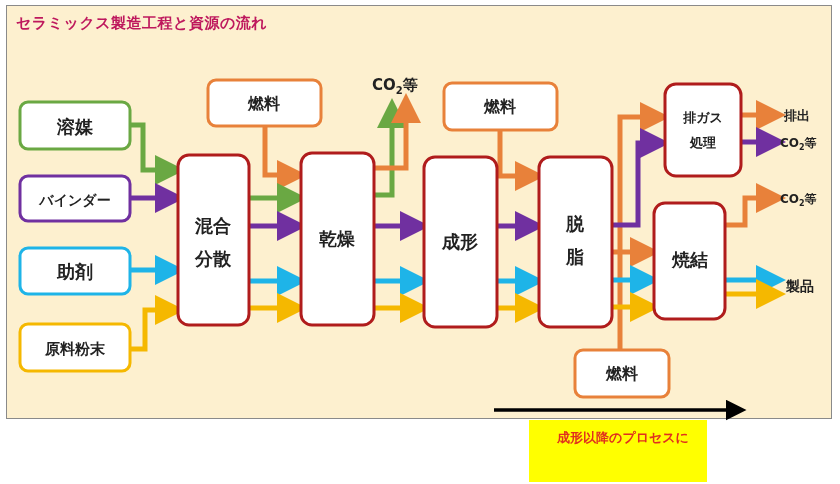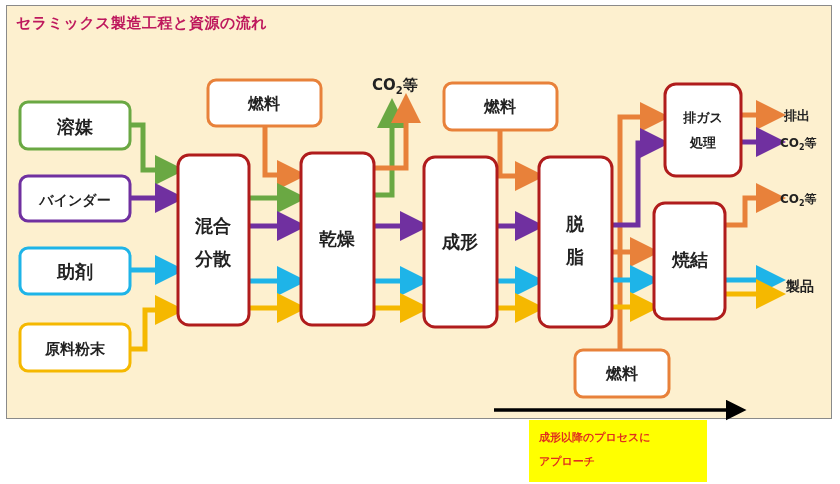--- a/index.html
+++ b/index.html
@@ -6,22 +6,22 @@
   body { width: 840px; height: 484px; position: relative; overflow: hidden;
          font-family: "DejaVu Sans", "Liberation Sans", sans-serif; }
   #panel { position: absolute; left: 6px; top: 5px; width: 826px; height: 414px;
            background: #fdf0cf; border: 1.5px solid #8a8a8a; box-sizing: border-box; }
   #title { position: absolute; left: 16px; top: 14px; font-size: 15px; font-weight: bold;
            color: #be185d; letter-spacing: 0.5px; }
   svg { position: absolute; left: 0; top: 0; }
   .box-text { font-family: "DejaVu Sans", "Liberation Sans", sans-serif; font-weight: bold; fill: #222; }
   .note { position: absolute; left: 529px; top: 420px; width: 178px; height: 62px;
           background: #ffff00; }
-  .note span { display: block; color: #e0301e; font-weight: bold; font-size: 11px;
-               padding-left: 10px; line-height: 24px; }
+  .note span { display: block; color: #e0301e; font-weight: bold; font-size: 13px;
+               padding-left: 10px; line-height: 24px; text-align: center; }
   .note span:first-child { padding-top: 6px; }
 </style>
 </head>
 <body>
 
 <div id="panel"></div>
 <div id="title">セラミックス製造工程と資源の流れ</div>
 
 <svg id="diagram" width="840" height="484" viewBox="0 0 840 484">
   <defs>
@@ -147,14 +147,13 @@
   <text class="box-text" x="784" y="120" font-size="13">排出</text>
   <text class="box-text" x="780" y="147" font-size="12"><tspan>CO</tspan><tspan font-size="8" dy="3">2</tspan><tspan dy="-3">等</tspan></text>
   <text class="box-text" x="780" y="203" font-size="12"><tspan>CO</tspan><tspan font-size="8" dy="3">2</tspan><tspan dy="-3">等</tspan></text>
   <text class="box-text" x="786" y="291" font-size="14">製品</text>
 
   <path d="M494,410 H736" stroke="#000" stroke-width="3.5" fill="none" marker-end="url(#ah-black)"></path>
 </svg>
 
 <div class="note">
   <span>成形以降のプロセスに</span>
-  <span>アプローチ</span>
 </div>
 
 </body></html>

